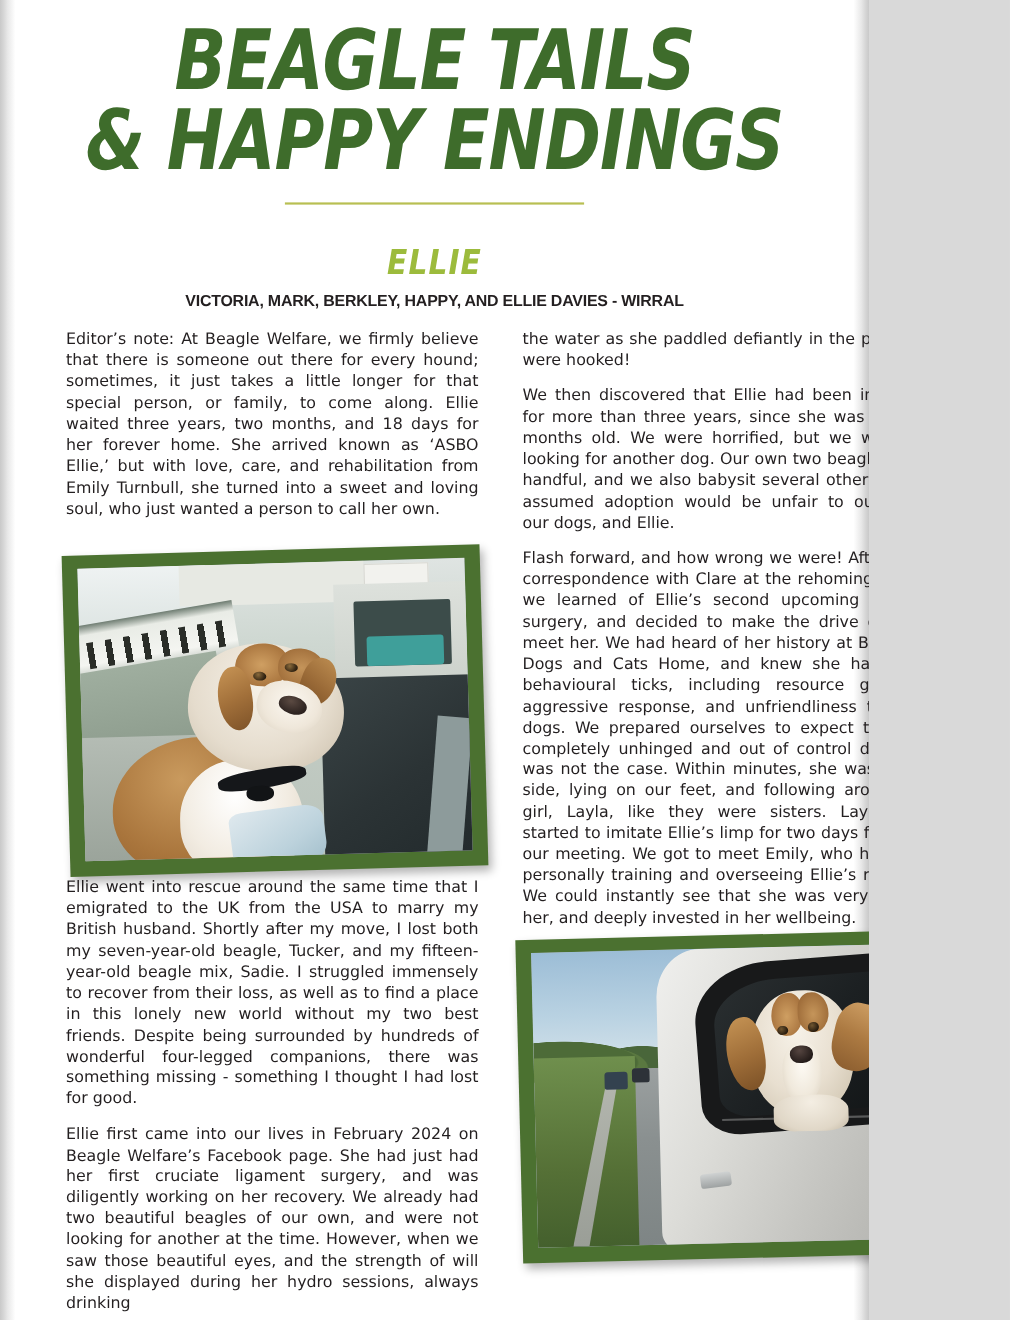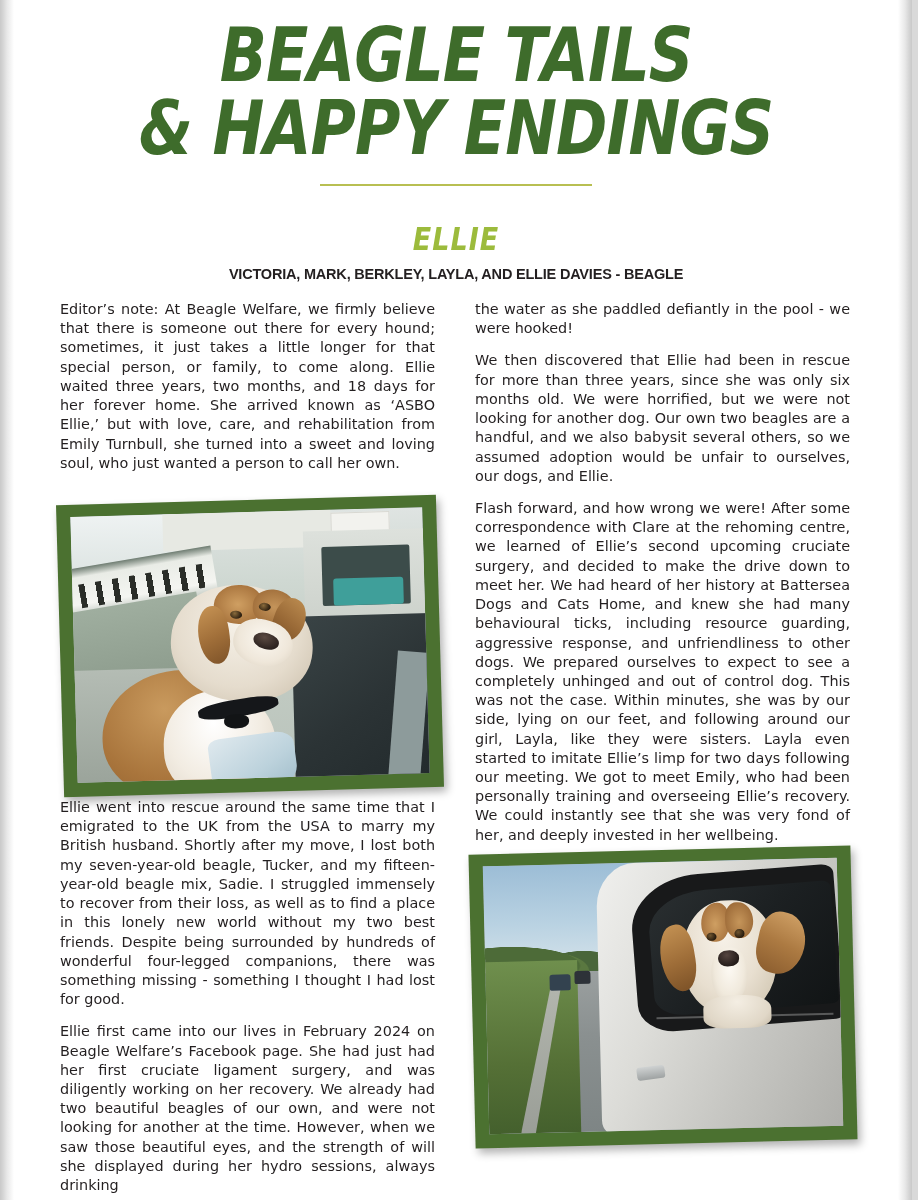--- a/index.html
+++ b/index.html
@@ -11,21 +11,21 @@
   body {
     width: 918px;
     height: 1200px;
     overflow: hidden;
     font-family: "Liberation Sans", sans-serif;
   }
 
   
   .page {
     position: relative;
-    width: 912px;
+    width: 790px;
     height: 1200px;
     background: #ffffff;
     overflow: hidden;
   }
   
   .edge {
     position: absolute;
     top: 0;
     bottom: 0;
     width: 14px;
@@ -419,21 +419,21 @@
   <div class="edge left"></div>
   <div class="edge right"></div>
 
   <div class="masthead">
     <div class="masthead-line l1">BEAGLE TAILS</div>
     <div class="masthead-line l2">&amp; HAPPY ENDINGS</div>
   </div>
   <div class="rule"></div>
 
   <div class="story-title">ELLIE</div>
-  <div class="byline">VICTORIA, MARK, BERKLEY, LAYLA, AND ELLIE DAVIES - BEAGLE</div>
+  <div class="byline">VICTORIA, MARK, BERKLEY, HAPPY, AND ELLIE DAVIES - WIRRAL</div>
 
   <div class="col left">
     <p>Editor’s note: At Beagle Welfare, we firmly believe that there is someone out there for every hound; sometimes, it just takes a little longer for that special person, or family, to come along. Ellie waited three years, two months, and 18 days for her forever home. She arrived known as ‘ASBO Ellie,’ but with love, care, and rehabilitation from Emily Turnbull, she turned into a sweet and loving soul, who just wanted a person to call her own.</p>
     <div class="photo-gap-left"></div>
     <p>Ellie went into rescue around the same time that I emigrated to the UK from the USA to marry my British husband. Shortly after my move, I lost both my seven-year-old beagle, Tucker, and my fifteen-year-old beagle mix, Sadie. I struggled immensely to recover from their loss, as well as to find a place in this lonely new world without my two best friends. Despite being surrounded by hundreds of wonderful four-legged companions, there was something missing - something I thought I had lost for good.</p>
     <p>Ellie first came into our lives in February 2024 on Beagle Welfare’s Facebook page. She had just had her first cruciate ligament surgery, and was diligently working on her recovery. We already had two beautiful beagles of our own, and were not looking for another at the time. However, when we saw those beautiful eyes, and the strength of will she displayed during her hydro sessions, always drinking</p>
   </div>
 
   <div class="col right">
     <p>the water as she paddled defiantly in the pool - we were hooked!</p>

